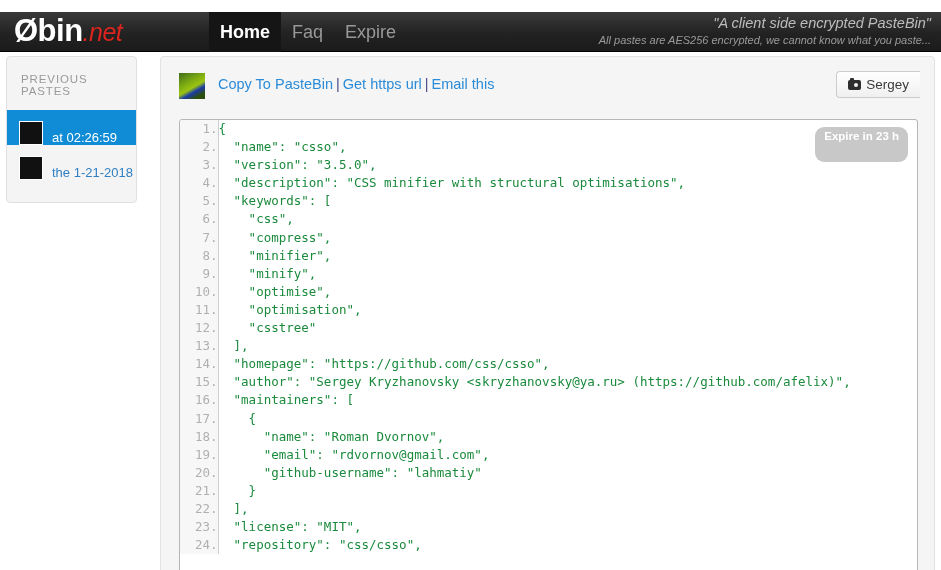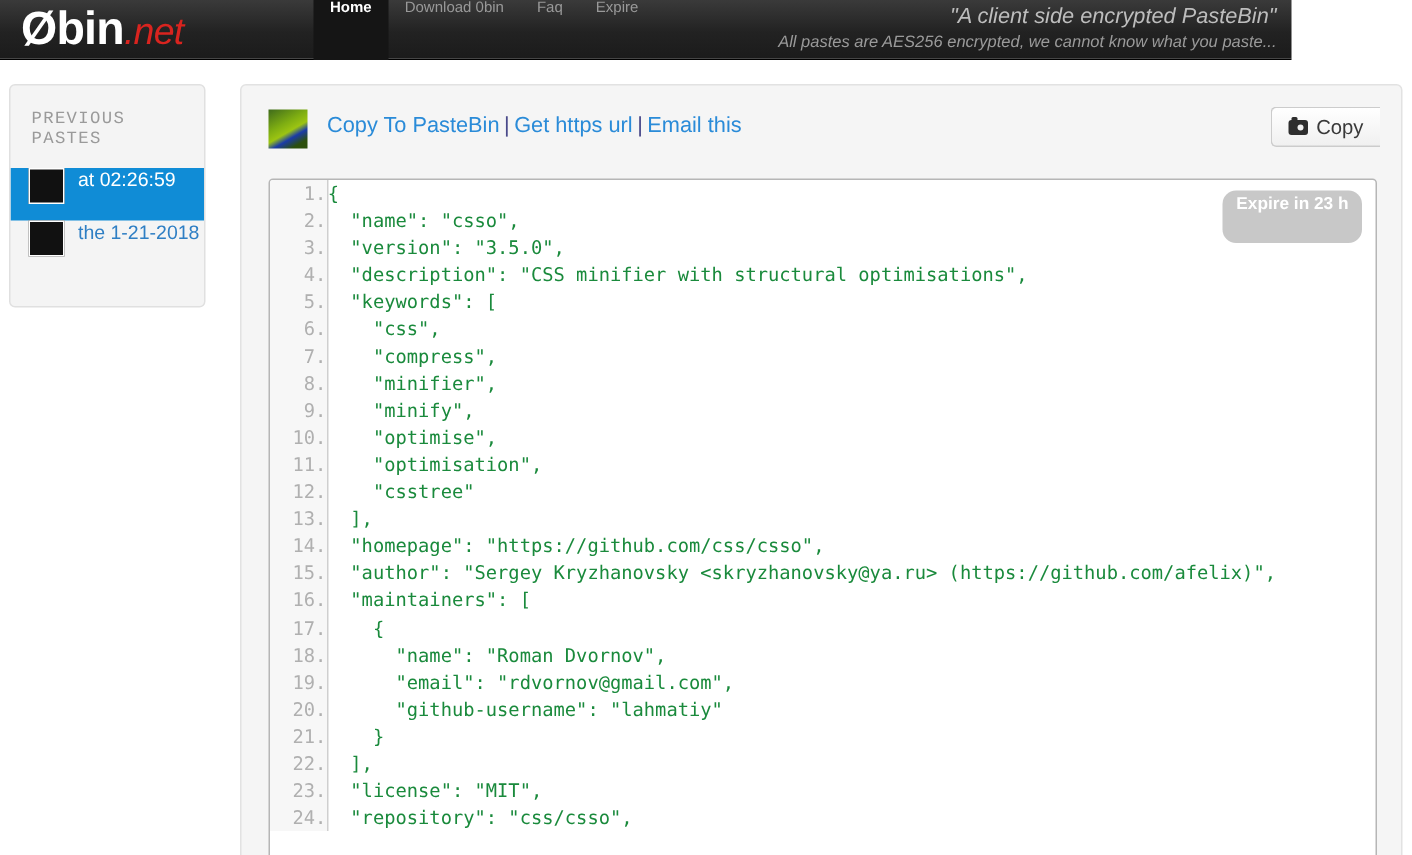--- a/index.html
+++ b/index.html
@@ -6,44 +6,44 @@
   html, body {
     margin: 0; padding: 0;
     width: 941px; height: 570px;
     overflow: hidden;
     background: #ffffff;
     font-family: "Liberation Sans", sans-serif;
   }
 
   
   #navbar {
-    position: absolute; top: 0; left: 0;
-    width: 861px; height: 40px;
+    position: absolute; top: 12px; left: 0;
+    width: 941px; height: 40px;
     background: linear-gradient(to bottom, #3a3a3a 0%, #222222 55%, #1b1b1b 100%);
     border-bottom: 1px solid #000;
   }
   #brand {
     position: absolute; left: 14px; top: -1px;
     font-size: 31px; font-weight: bold;
     letter-spacing: -0.5px;
     white-space: nowrap;
     line-height: 40px;
   }
   #brand .b-main { color: #ffffff; }
   #brand .b-tld { color: #d9241f; font-style: italic; font-weight: normal; font-size: 25px; }
 
   #navlinks {
     position: absolute; left: 209px; top: 0;
     height: 40px;
     display: flex; align-items: stretch;
   }
   #navlinks .navitem {
-    display: flex; 
+    display: flex; align-items: center;
     padding: 0 11px;
-    font-size: 10px;
+    font-size: 18px;
     color: #999999;
     height: 40px;
     white-space: nowrap;
     cursor: pointer;
   }
   #navlinks .navitem.active {
     color: #ffffff;
     font-weight: bold;
     background: #151515;
   }
@@ -66,24 +66,23 @@
     border-radius: 4px;
     padding-bottom: 22px;
     overflow: hidden;
   }
   #sidebar-title {
     font-size: 11.5px;
     color: #9a9a9a;
     letter-spacing: 0.9px;
     padding: 16px 0 13px 14px;
     font-weight: normal;
-    font-family: Liberation Mono, monospace;
   }
   .paste-item {
-    display: flex; align-items: flex-start;
+    display: flex; align-items: flex-end;
     height: 35px;
     padding-left: 12px;
     cursor: pointer;
   }
   .paste-item.active { background: #108cd6; }
   .paste-item .thumb {
     width: 24px; height: 24px;
     flex: 0 0 24px;
     margin-right: 9px;
     border: 1px solid #ffffff;
@@ -215,23 +214,20 @@
 <div id="navbar">
   <div id="brand">
     <span class="b-main">Øbin</span><span class="b-tld">.net</span>
   </div>
 
   <div id="navlinks">
     <div class="navitem active">
       <span>Home</span>
     </div>
     <div class="navitem">
-      <span>Download 0bin</span>
-    </div>
-    <div class="navitem">
       <span>Faq</span>
     </div>
     <div class="navitem">
       <span>Expire</span>
     </div>
   </div>
 
   <div id="tagline">
     <span class="t1">"A client side encrypted PasteBin"</span>
     <span class="t2">All pastes are AES256 encrypted, we cannot know what you paste...</span>
@@ -256,21 +252,21 @@
   <div id="toolbar">
     <span id="paste-thumb" class="th-a"></span>
 
     <div id="actions">
       <a>Copy To PasteBin</a><span class="sep">|</span><a>Get https url</a><span class="sep">|</span><a>Email this</a>
     </div>
 
     <div id="btn-group">
       <div class="btn" id="btn-clone">
         <span class="cam-icon"></span>
-        <span>Copy</span>
+        <span>Sergey</span>
       </div>
     </div>
   </div>
 
   <div id="codebox">
     <div id="expire-badge">Expire in 23 h</div>
     <table id="code-table">
       <tbody>
           <tr>
         <td class="gutter" id="gutter-cell">1.

